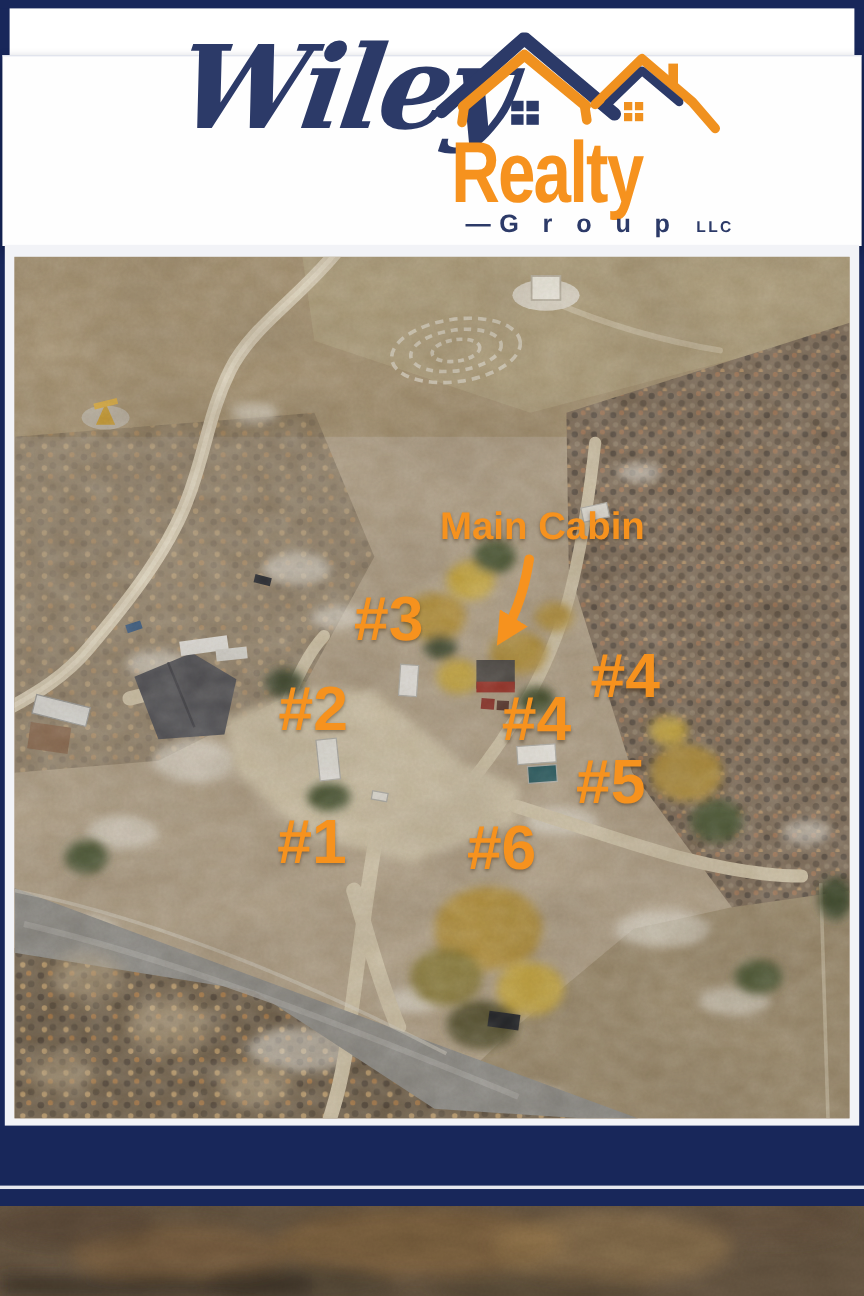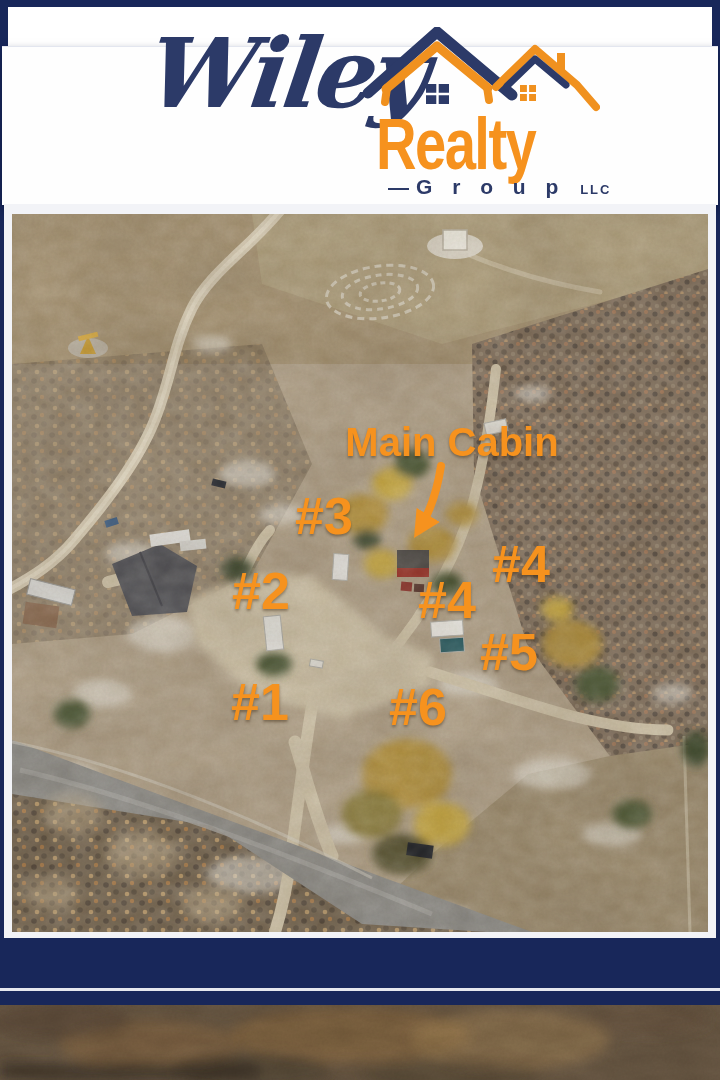--- a/index.html
+++ b/index.html
@@ -20,21 +20,21 @@
   .groupline{position:absolute;left:386px;top:128px;color:#2c3a68;font-weight:bold;
              font-size:21px;letter-spacing:7px;}
   .groupline .llc{font-size:13px;letter-spacing:2px;margin-left:2px;}
 
   
   .photo-frame{position:absolute;left:4px;top:204px;width:712px;height:734px;background:#f2f3f7;}
   .photo{position:absolute;left:8px;top:10px;width:696px;height:718px;overflow:hidden;background:#b1a188;}
   .scene{position:absolute;left:0;top:0;width:696px;height:718px;display:block;}
   .overlay{position:absolute;left:0;top:0;width:696px;height:718px;}
   .cabin-label{position:absolute;left:440px;top:206px;transform:translateX(-50%);
-               font-size:40px;font-weight:bold;color:#f6921e;white-space:nowrap;
+               font-size:32px;font-weight:bold;color:#f6921e;white-space:nowrap;
                text-shadow:0 2px 3px rgba(45,25,0,.4);}
   .arrow{position:absolute;left:394px;top:246px;width:46px;height:86px;overflow:visible;}
   .marker{position:absolute;transform:translate(-50%,-50%);font-size:52px;font-weight:bold;
           color:#f6921e;white-space:nowrap;text-shadow:0 2px 3px rgba(45,25,0,.4);}
   .mk1{left:248px;top:488px;} .mk2{left:249px;top:377px;} .mk3{left:312px;top:302px;}
   .mk4a{left:509px;top:350px;} .mk4b{left:435px;top:386px;} .mk5{left:497px;top:438px;}
   .mk6{left:406px;top:493px;}
 
   
   .addr-bar{position:absolute;left:0;top:938px;width:720px;height:50px;background:#1e3566;}

